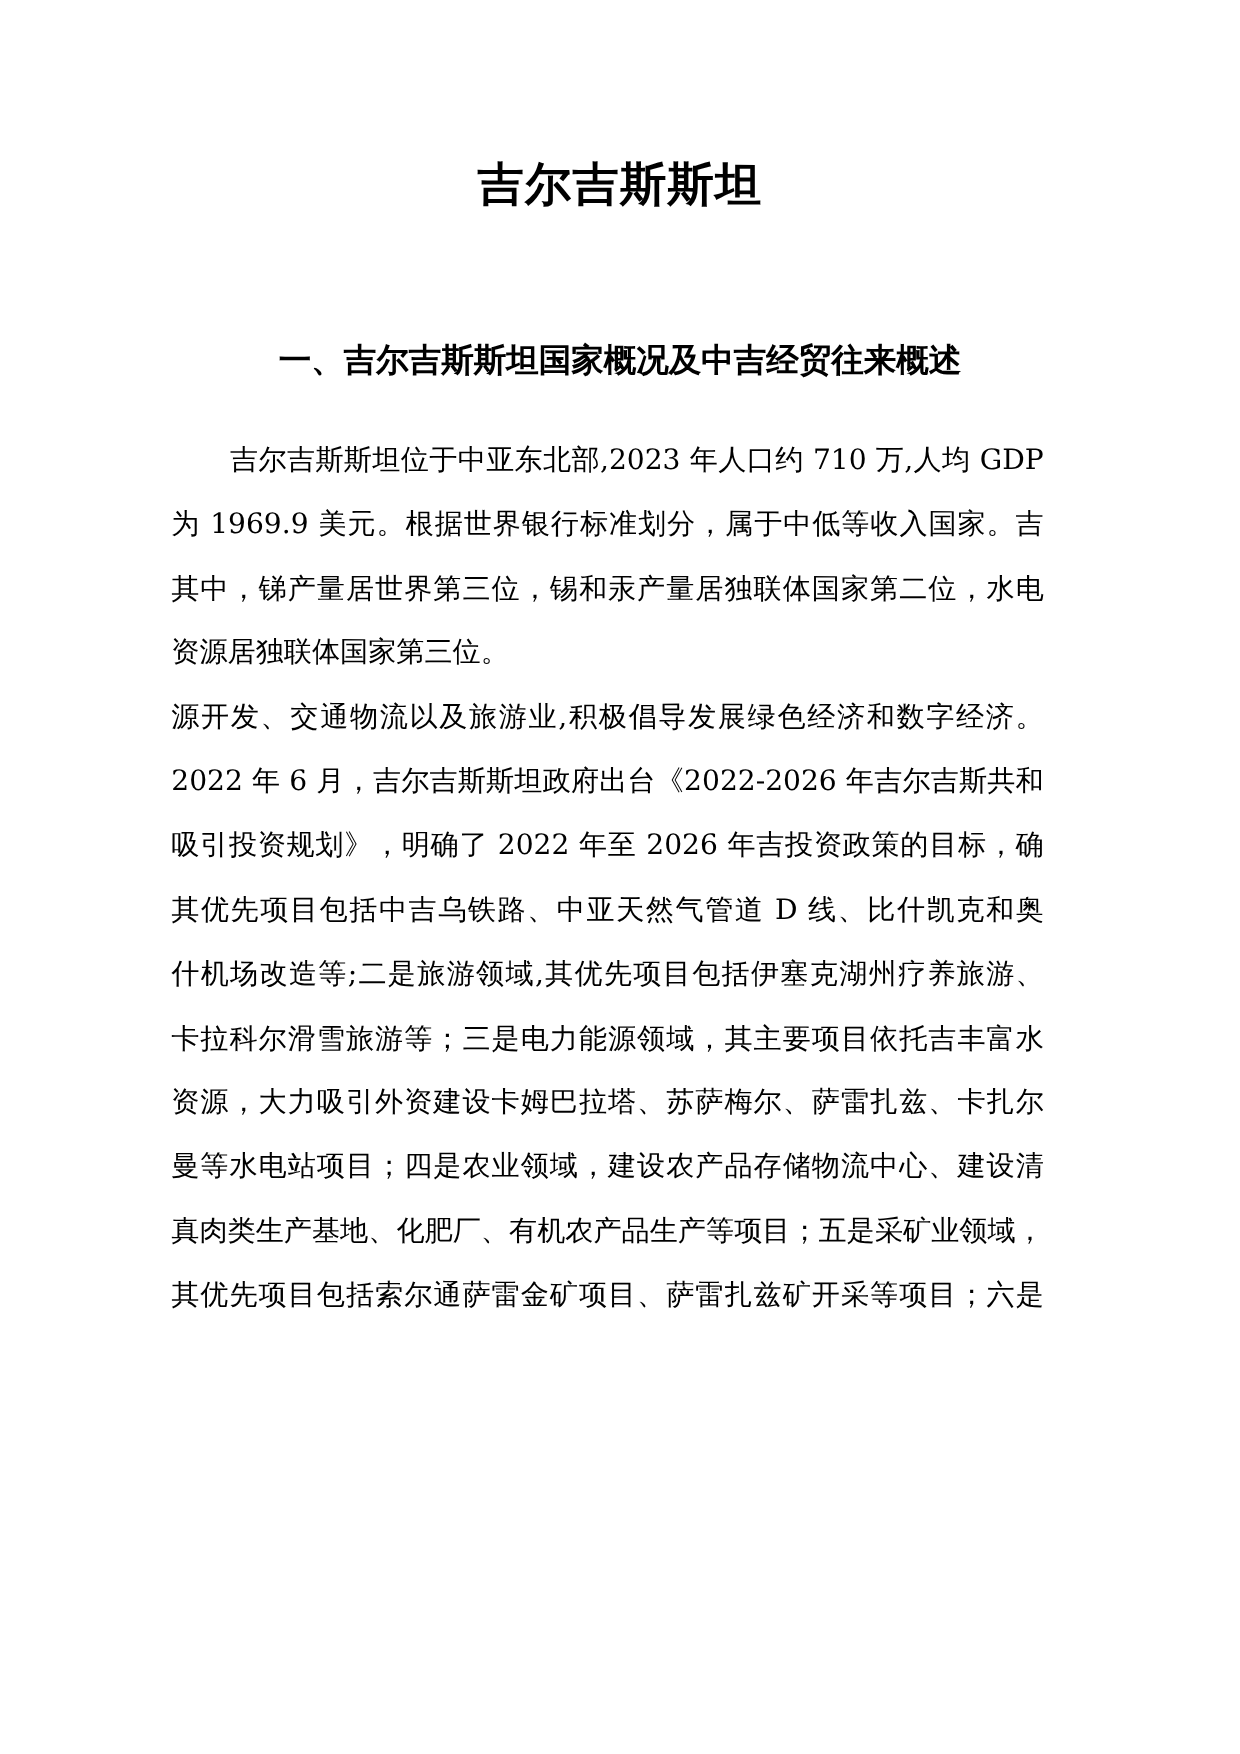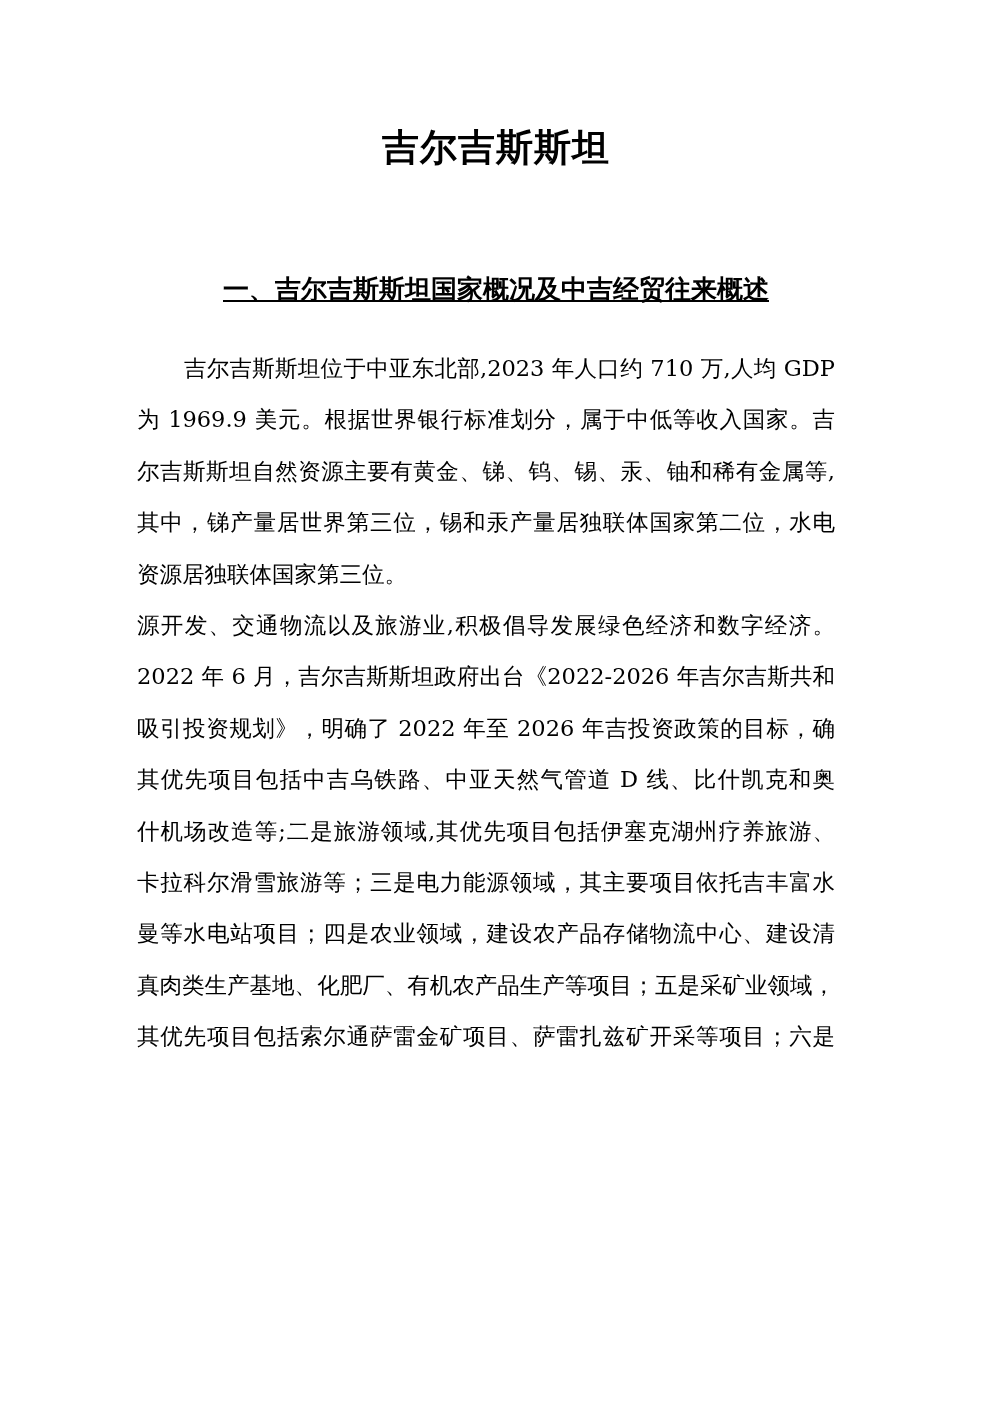--- a/index.html
+++ b/index.html
@@ -33,21 +33,20 @@
     position: absolute;
     top: 274px;
     left: 0;
     width: 100%;
     text-align: center;
     font-family: "DejaVu Sans", "Liberation Sans", sans-serif;
     font-size: 26px;
     font-weight: bold;
     line-height: 1.2;
     white-space: nowrap;
-    text-decoration: underline;
   }
   .body-text {
     position: absolute;
     top: 343px;
     left: 137px;
     width: 698px;
     font-family: "DejaVu Serif", "Liberation Serif", serif;
     font-size: 22.5px;
     color: #000000;
   }
@@ -74,31 +73,31 @@
 
   <div class="doc-title">吉尔吉斯斯坦</div>
 
   <div class="section-heading">一、吉尔吉斯斯坦国家概况及中吉经贸往来概述</div>
 
   <div class="body-text">
 
     <div>
       <div class="line indent">吉尔吉斯斯坦位于中亚东北部,2023 年人口约 710 万,人均 GDP</div>
       <div class="line">为 1969.9 美元。根据世界银行标准划分，属于中低等收入国家。吉</div>
-      <div class="line">尔吉斯斯坦自然资源主要有黄金、锑、钨、锡、汞、铀和稀有金属等,</div>
       <div class="line">其中，锑产量居世界第三位，锡和汞产量居独联体国家第二位，水电</div>
       <div class="line para-last">资源居独联体国家第三位。</div>
     </div>
 
     <div>
       <div class="line">源开发、交通物流以及旅游业,积极倡导发展绿色经济和数字经济。</div>
       <div class="line">2022 年 6 月，吉尔吉斯斯坦政府出台《2022-2026 年吉尔吉斯共和国</div>
       <div class="line">吸引投资规划》，明确了 2022 年至 2026 年吉投资政策的目标，确定</div>
       <div class="line">其优先项目包括中吉乌铁路、中亚天然气管道 D 线、比什凯克和奥</div>
       <div class="line">什机场改造等;二是旅游领域,其优先项目包括伊塞克湖州疗养旅游、</div>
       <div class="line">卡拉科尔滑雪旅游等；三是电力能源领域，其主要项目依托吉丰富水</div>
+      <div class="line">资源，大力吸引外资建设卡姆巴拉塔、苏萨梅尔、萨雷扎兹、卡扎尔</div>
       <div class="line">曼等水电站项目；四是农业领域，建设农产品存储物流中心、建设清</div>
       <div class="line">真肉类生产基地、化肥厂、有机农产品生产等项目；五是采矿业领域，</div>
       <div class="line">其优先项目包括索尔通萨雷金矿项目、萨雷扎兹矿开采等项目；六是</div>
     </div>
 
   </div>
 </div>
 
 </body></html>

